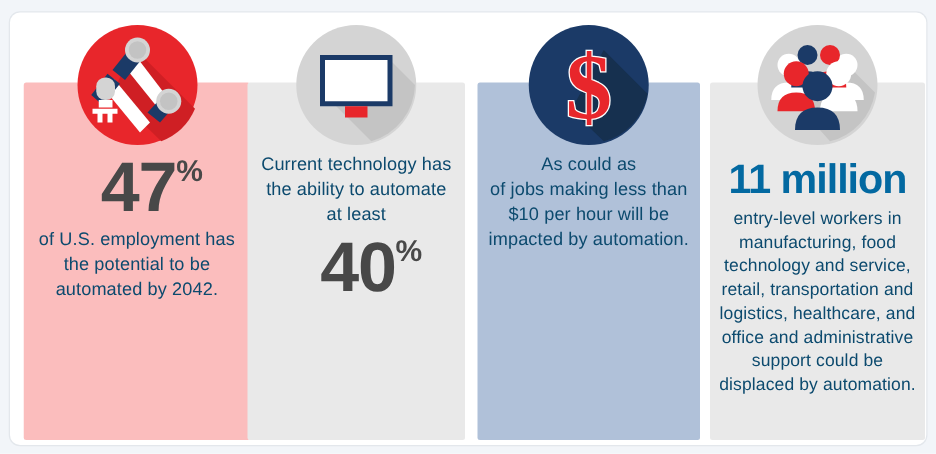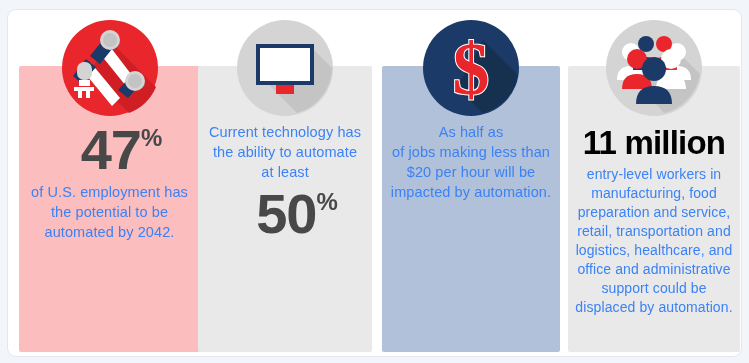--- a/index.html
+++ b/index.html
@@ -39,21 +39,21 @@
     position:absolute;top:112px;
     text-align:center;
     color:#595959;
   }
   .c-0{left:11px;width:181px;}
   .c-1{left:190px;width:174px;}
   .c-2{left:374px;width:178px;}
   .c-3{left:560px;width:172px;}
 
   .small{
-    font-size:14.5px;line-height:20px;color:#3b82f6;
+    font-size:14.5px;line-height:20px;color:#0c4a6e;
     padding:0 8px;letter-spacing:0.1px;
   }
   .small.tight{padding:0 4px;font-size:14px;line-height:19px;}
 
   .big{
     font-weight:bold;color:#484848;
     letter-spacing:-1px;line-height:1;
     display:block;
   }
   .big-num{
@@ -63,21 +63,21 @@
     margin-left:24px;
   }
   .pct{
     font-size:24px;font-weight:bold;color:#484848;
     display:inline-block;
     vertical-align:top;
     margin-top:4px;
     letter-spacing:0;
   }
   .big-wordline{
-    font-size:33px;font-weight:bold;color:#000000;
+    font-size:33px;font-weight:bold;color:#0369a1;
     line-height:1.05;letter-spacing:-0.8px;
     display:block;
   }
   .sp-top{margin-top:4px;}
   .sp-bot{margin-bottom:4px;}
 
   
   svg{display:block;}
 </style>
 </head>
@@ -156,28 +156,28 @@
     <div class="content c-0">
       <div class="big sp-bot">
         <span class="big-num">47</span><span class="pct">%</span>
       </div>
       <div class="small">of U.S. employment has the potential to be automated by 2042.</div>
     </div>
 
     <div class="content c-1">
       <div class="small">Current technology has the ability to automate at least</div>
       <div class="big sp-top sp-bot">
-        <span class="big-num">50</span><span class="pct">%</span>
+        <span class="big-num">40</span><span class="pct">%</span>
       </div>
     </div>
 
     <div class="content c-2">
-      <div class="small">As half as</div>
-      <div class="small">of jobs making less than $20 per hour will be impacted by automation.</div>
+      <div class="small">As could as</div>
+      <div class="small">of jobs making less than $10 per hour will be impacted by automation.</div>
     </div>
 
     <div class="content c-3">
       <div class="big-wordline sp-top sp-bot">11 million</div>
-      <div class="small tight">entry-level workers in manufacturing, food preparation and service, retail, transportation and logistics, healthcare, and office and administrative support could be displaced by automation.</div>
+      <div class="small tight">entry-level workers in manufacturing, food technology and service, retail, transportation and logistics, healthcare, and office and administrative support could be displaced by automation.</div>
     </div>
 
   </div>
 </div>
 
 </body></html>

